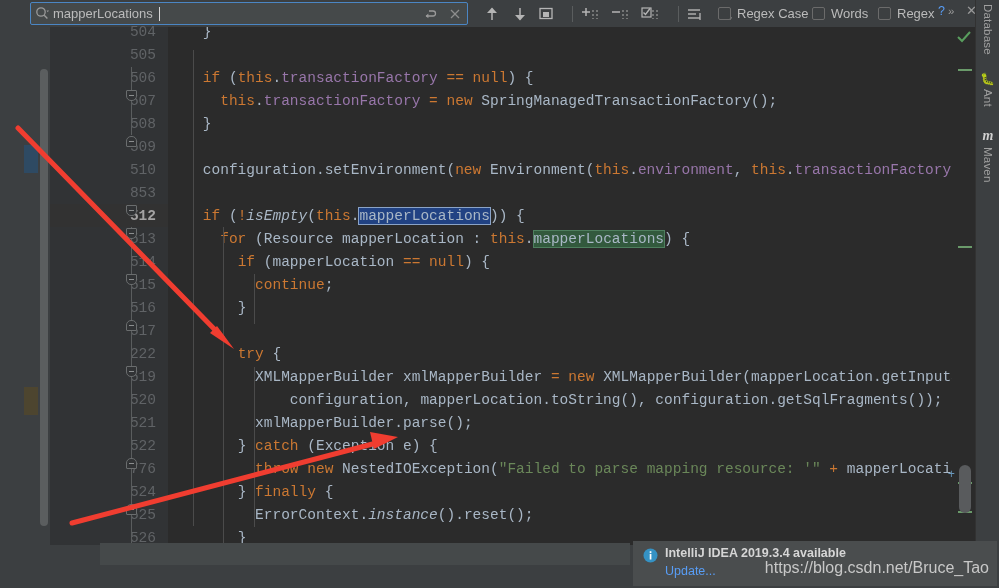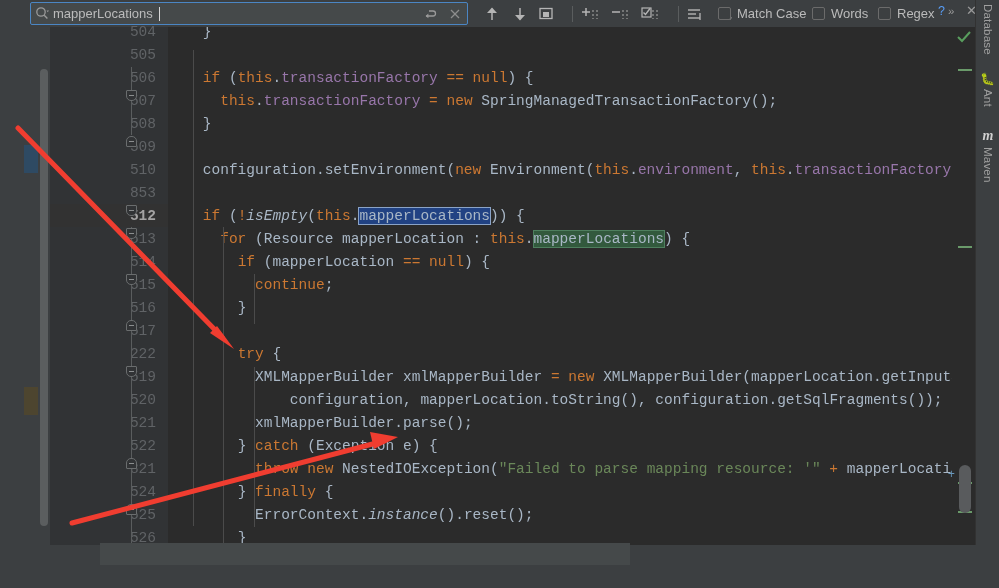--- a/index.html
+++ b/index.html
@@ -267,21 +267,21 @@
     </div>
     <div class="tb" style="left:712px;width:26px;">
       <svg width="18" height="16" viewBox="0 0 18 16">
         <path d="M2 3 L14 3 L9.5 8.5 L9.5 13 L6.5 11 L6.5 8.5 Z" fill="#b5b5b5"></path>
         <path d="M12 11.5 L16 11.5 L14 14 Z" fill="#b5b5b5"></path>
       </svg>
     </div>
 
     <div class="chk-wrap" style="left:718px;">
       <span class="chk-box"></span>
-      <span class="chk-lbl">Match Case</span>
+      <span class="chk-lbl">Regex Case</span>
     </div>
     <div class="chk-wrap" style="left:812px;">
       <span class="chk-box"></span>
       <span class="chk-lbl">Words</span>
     </div>
     <div class="chk-wrap" style="left:878px;">
       <span class="chk-box"></span>
       <span class="chk-lbl">Regex</span>
     </div>
 
@@ -316,21 +316,21 @@
         <div class="lnum" style="top: 201px; left: 26px;">513</div>
         <div class="lnum" style="top: 224px; left: 26px;">514</div>
         <div class="lnum" style="top: 247px; left: 26px;">515</div>
         <div class="lnum" style="top: 270px; left: 26px;">516</div>
         <div class="lnum" style="top: 293px; left: 26px;">517</div>
         <div class="lnum" style="top: 316px; left: 26px;">222</div>
         <div class="lnum" style="top: 339px; left: 26px;">519</div>
         <div class="lnum" style="top: 362px; left: 26px;">520</div>
         <div class="lnum" style="top: 385px; left: 26px;">521</div>
         <div class="lnum" style="top: 408px; left: 26px;">522</div>
-        <div class="lnum" style="top: 431px; left: 26px;">821</div>
+        <div class="lnum" style="top: 431px; left: 26px;">776</div>
         <div class="lnum" style="top: 454px; left: 26px;">524</div>
         <div class="lnum" style="top: 477px; left: 26px;">525</div>
         <div class="lnum" style="top: 500px; left: 26px;">526</div>
       </div>
 
     <div class="fold-line" style="left:107px;top:40px;height:68px;"></div>
     <div class="fold down" style="left:102px;top:63px;"></div>
     <div class="fold up" style="left:102px;top:109px;"></div>
 
     <div class="fold-line" style="left:107px;top:200px;height:320px;"></div>
@@ -402,20 +402,32 @@
     <div class="rt-item" style="top:128px;">
       <span class="rt-icon" style="font-family:'Liberation Serif',serif;font-weight:bold;font-style:italic;font-size:14px;color:#d0d0d0;">m</span>
       <span class="rt-label">Maven</span>
     </div>
   </div>
 
   <div class="bottom-bar"></div>
   <div class="crumb-strip"></div>
 
 
+  <div class="notif">
+    <span class="notif-icon">
+      <svg width="15" height="15" viewBox="0 0 15 15">
+        <circle cx="7.5" cy="7.5" r="7" fill="#3592c4"></circle>
+        <rect x="6.7" y="6" width="1.7" height="5.5" fill="#ffffff"></rect>
+        <rect x="6.7" y="3.2" width="1.7" height="1.9" fill="#ffffff"></rect>
+      </svg>
+    </span>
+    <span class="notif-title">IntelliJ IDEA 2019.3.4 available</span>
+    <span class="notif-link">Update...</span>
+    <span class="watermark">https://blog.csdn.net/Bruce_Tao</span>
+  </div>
 
   <svg class="arrows">
     <g>
       <line x1="18" y1="128" x2="222" y2="337" stroke="#f03d30" stroke-width="5" stroke-linecap="round"></line>
       <path d="M234 349 L210 333 L217 326 Z" fill="#f03d30"></path>
     </g>
     <g>
       <line x1="72" y1="523" x2="384" y2="441" stroke="#f03d30" stroke-width="5" stroke-linecap="round"></line>
       <path d="M398 437 L370 432 L374 449 Z" fill="#f03d30"></path>
     </g>

